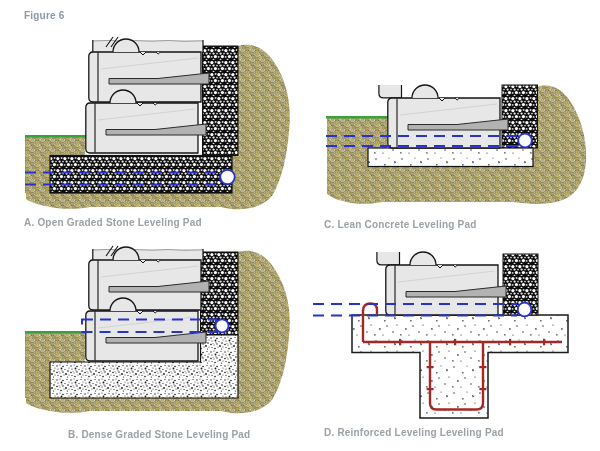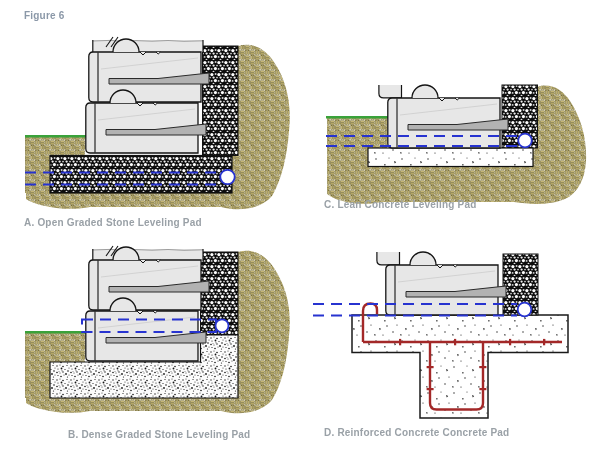--- a/index.html
+++ b/index.html
@@ -9,21 +9,21 @@
   }
   .fig-label{
     position:absolute;left:24px;top:10px;
     font-size:10px;font-weight:bold;letter-spacing:.2px;color:#8b98a8;
   }
   .caption{
     position:absolute;font-size:10px;font-weight:bold;letter-spacing:.2px;color:#9aa1a7;
     white-space:nowrap;
   }
   #cap-a{left:24px;top:217px;}
-  #cap-c{left:324px;top:199px;}
+  #cap-c{left:324px;top:219px;}
   #cap-b{left:24px;top:429px;margin-left:44px;}
   #cap-d{left:324px;top:427px;}
   svg{position:absolute;left:0;top:0;}
 </style>
 </head>
 <body>
 
 <div class="page">
 
   <div class="fig-label">Figure 6</div>
@@ -201,14 +201,14 @@
         <line x1="313" y1="304" x2="517" y2="304"></line>
         <line x1="313" y1="315.5" x2="517" y2="315.5"></line>
       </g>
       <circle cx="524.5" cy="309.5" r="6.8" fill="#ffffff" stroke="#2733d0" stroke-width="1.8"></circle>
     </g>
   </svg>
 
   <div class="caption" id="cap-a">A. Open Graded Stone Leveling Pad</div>
   <div class="caption" id="cap-c">C. Lean Concrete Leveling Pad</div>
   <div class="caption" id="cap-b">B. Dense Graded Stone Leveling Pad</div>
-  <div class="caption" id="cap-d">D. Reinforced Concrete Concrete Pad</div>
+  <div class="caption" id="cap-d">D. Reinforced Leveling Leveling Pad</div>
 </div>
 
 </body></html>

